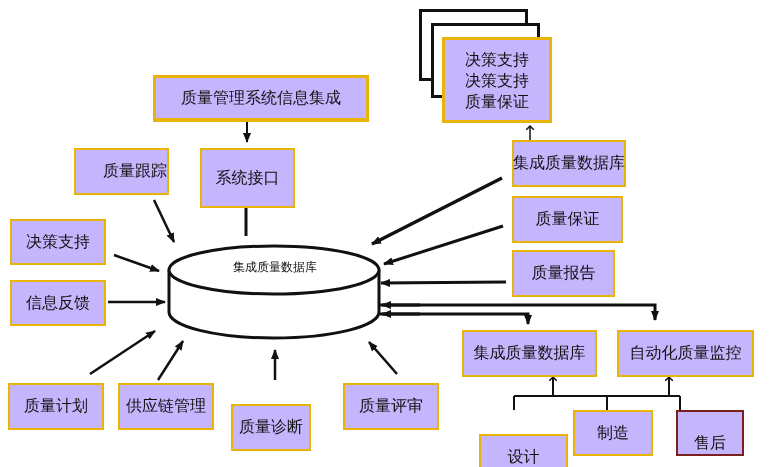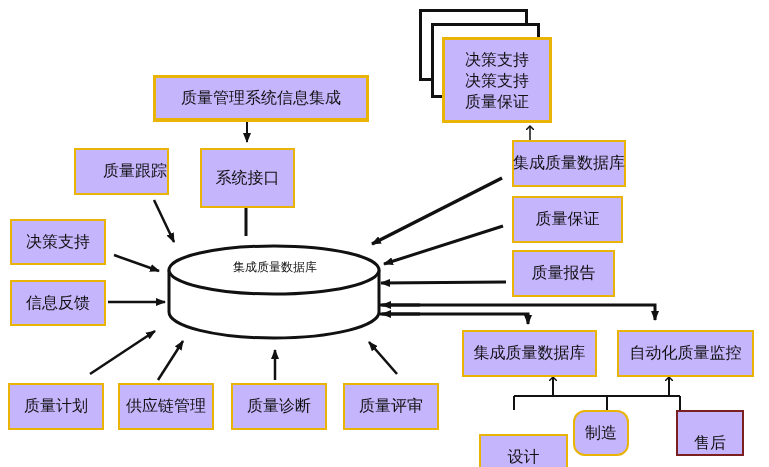--- a/index.html
+++ b/index.html
@@ -96,21 +96,21 @@
 </div>
 
 <div class="dbtitle">集成质量数据库</div>
 
 <div class="box" style="left:8px;top:383px;width:96px;height:47px;">
   <span>质量计划</span>
 </div>
 <div class="box" style="left:118px;top:383px;width:96px;height:47px;">
   <span>供应链管理</span>
 </div>
-<div class="box" style="left:231px;top:383px;width:96px;height:47px;align-items:center;">
+<div class="box" style="left:231px;top:404px;width:80px;height:47px;align-items:center;">
   <span>质量诊断</span>
 </div>
 <div class="box" style="left:343px;top:383px;width:96px;height:47px;">
   <span>质量评审</span>
 </div>
 
 <div class="box" style="left:512px;top:140px;width:114px;height:47px;">
   <span>集成质量数据库</span>
 </div>
 <div class="box" style="left:512px;top:196px;width:111px;height:47px;">
@@ -123,18 +123,18 @@
 <div class="box" style="left:462px;top:330px;width:135px;height:47px;">
   <span>集成质量数据库</span>
 </div>
 <div class="box" style="left:617px;top:330px;width:137px;height:47px;">
   <span>自动化质量监控</span>
 </div>
 
 <div class="box" style="left:479px;top:410px;width:89px;height:46px;margin-top:24px;">
   <span>设计</span>
 </div>
-<div class="box" style="left:573px;top:410px;width:56px;height:46px;border-radius:12px;">
+<div class="box" style="left:573px;top:410px;width:80px;height:46px;">
   <span>制造</span>
 </div>
 <div class="box red" style="left:676px;top:410px;width:68px;height:46px;align-items:flex-end;">
   <span>售后</span>
 </div>
 
 </body></html>

